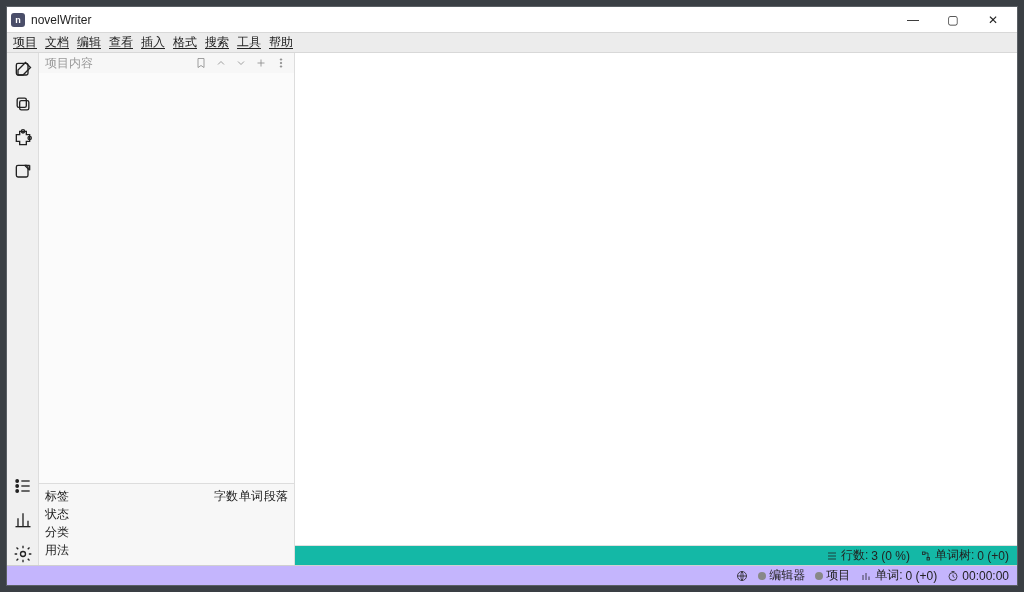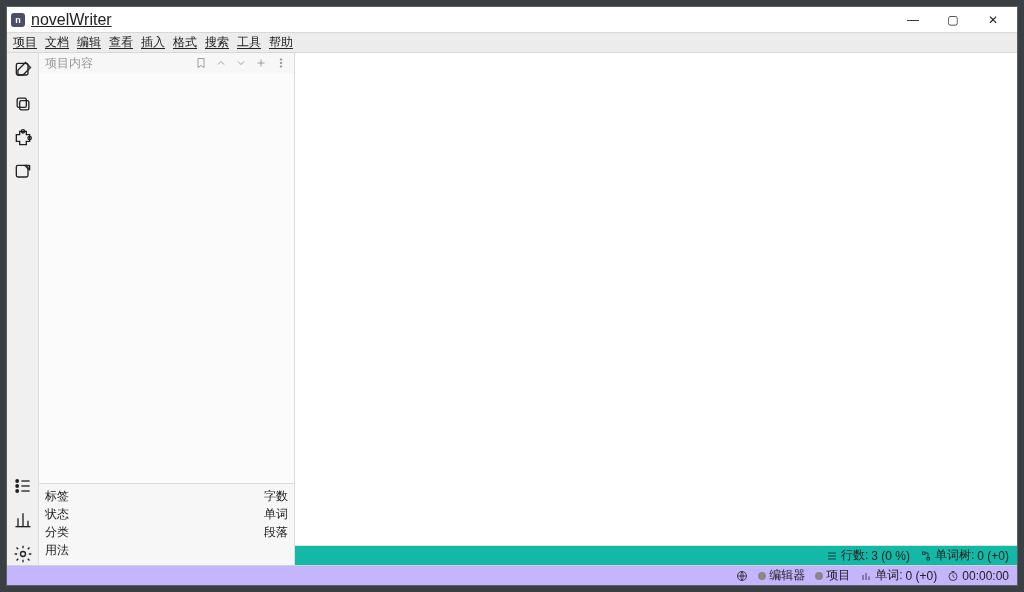--- a/index.html
+++ b/index.html
@@ -1,39 +1,39 @@
 <!DOCTYPE html>
 <html><head>
 <meta charset="utf-8">
 <style>
 * { margin: 0; padding: 0; box-sizing: border-box; font-family: "Segoe UI", "Microsoft YaHei", sans-serif; }
 html, body { width: 1024px; height: 592px; overflow: hidden; background: #3a3f44; }
 .window-frame { position: absolute; top: 6px; left: 6px; width: 1012px; height: 580px; background: #f5f5f5; border: 1px solid #5a5f64; display: flex; flex-direction: column; }
 .titlebar { height: 26px; background: #ffffff; display: flex; align-items: center; padding: 0 4px; border-bottom: 1px solid #d8d8d8; }
 .titlebar .app-icon { width: 14px; height: 14px; background: #4a4e69; border-radius: 3px; margin-right: 6px; display:flex; align-items:center; justify-content:center; }
 .titlebar .app-icon span { color:#fff; font-size:9px; font-weight:bold; }
-.titlebar .title { font-size: 16px; color: #222; text-decoration: underline; }
+.titlebar .title { font-size: 12px; color: #222; }
 .titlebar .win-controls { margin-left: auto; display: flex; }
 .titlebar .win-controls .ctl { width: 40px; height: 26px; display:flex; align-items:center; justify-content:center; font-size:12px; color:#222; }
 .menubar { height: 20px; background: #ececec; border-bottom: 1px solid #d8d8d8; display:flex; align-items:center; padding: 0 6px; gap: 8px; }
 .menubar .menu-item { font-size: 12px; color: #222; text-decoration: underline; text-underline-offset: 2px; cursor: default; }
 .body-row { flex: 1; display:flex; min-height:0; }
 .left-tool-col { width: 32px; background: #f0f0f0; border-right: 1px solid #ddd; display:flex; flex-direction:column; align-items:center; padding-top:6px; gap:12px; }
 .left-tool-col .spacer { flex:1; }
 .tool-ic { width:22px; height:22px; display:flex; align-items:center; justify-content:center; }
 .tool-ic svg { width:20px; height:20px; stroke:#222; fill:none; stroke-width:1.6; }
 .tree-col { width: 256px; background:#f7f7f7; border-right:1px solid #ddd; display:flex; flex-direction:column; }
 .tree-header { height:20px; display:flex; align-items:center; padding:0 6px; gap:6px; color:#999; font-size:12px; }
 .tree-header .hdr-title { flex:1; }
 .tree-header .hdr-ic { width:14px; height:14px; display:flex; align-items:center; justify-content:center; }
 .tree-header .hdr-ic svg { width:12px; height:12px; stroke:#888; fill:none; stroke-width:1.6; }
 .tree-body { flex:1; background:#fbfbfb; }
 .tree-footer { border-top:1px solid #ddd; padding:4px 6px 6px 6px; display:flex; font-size:12px; color:#222; }
 .tree-footer .col-a { display:flex; flex-direction:column; gap:1px; }
-.tree-footer .col-b { margin-left:auto; display:flex; flex-direction:column; gap:1px; align-items:flex-start; }
+.tree-footer .col-b { margin-left:auto; display:flex; gap:1px; align-items:flex-start; }
 .editor-col { flex:1; background:#ffffff; position:relative; }
 .editor-status { position:absolute; bottom:0; left:0; right:0; height:20px; border-top:1px solid #e0e0e0; display:flex; align-items:center; justify-content:flex-end; padding:0 8px; gap:10px; font-size:12px; color:#222; background:#14b8a6; }
 .editor-status .sep-ic { display:inline-flex; align-items:center; gap:3px; }
 .editor-status svg { width:12px; height:12px; stroke:#222; fill:none; stroke-width:1.6; }
 .bottom-status { height:20px; background:#c4b5fd; border-top:1px solid #d0d0d0; display:flex; align-items:center; justify-content:flex-end; padding:0 8px; gap:10px; font-size:12px; color:#222; }
 .bottom-status .sep-ic { display:inline-flex; align-items:center; gap:3px; }
 .bottom-status svg { width:12px; height:12px; stroke:#222; fill:none; stroke-width:1.6; }
 .dot { width:8px; height:8px; border-radius:50%; background:#888; display:inline-block; }
 </style>
 </head>

